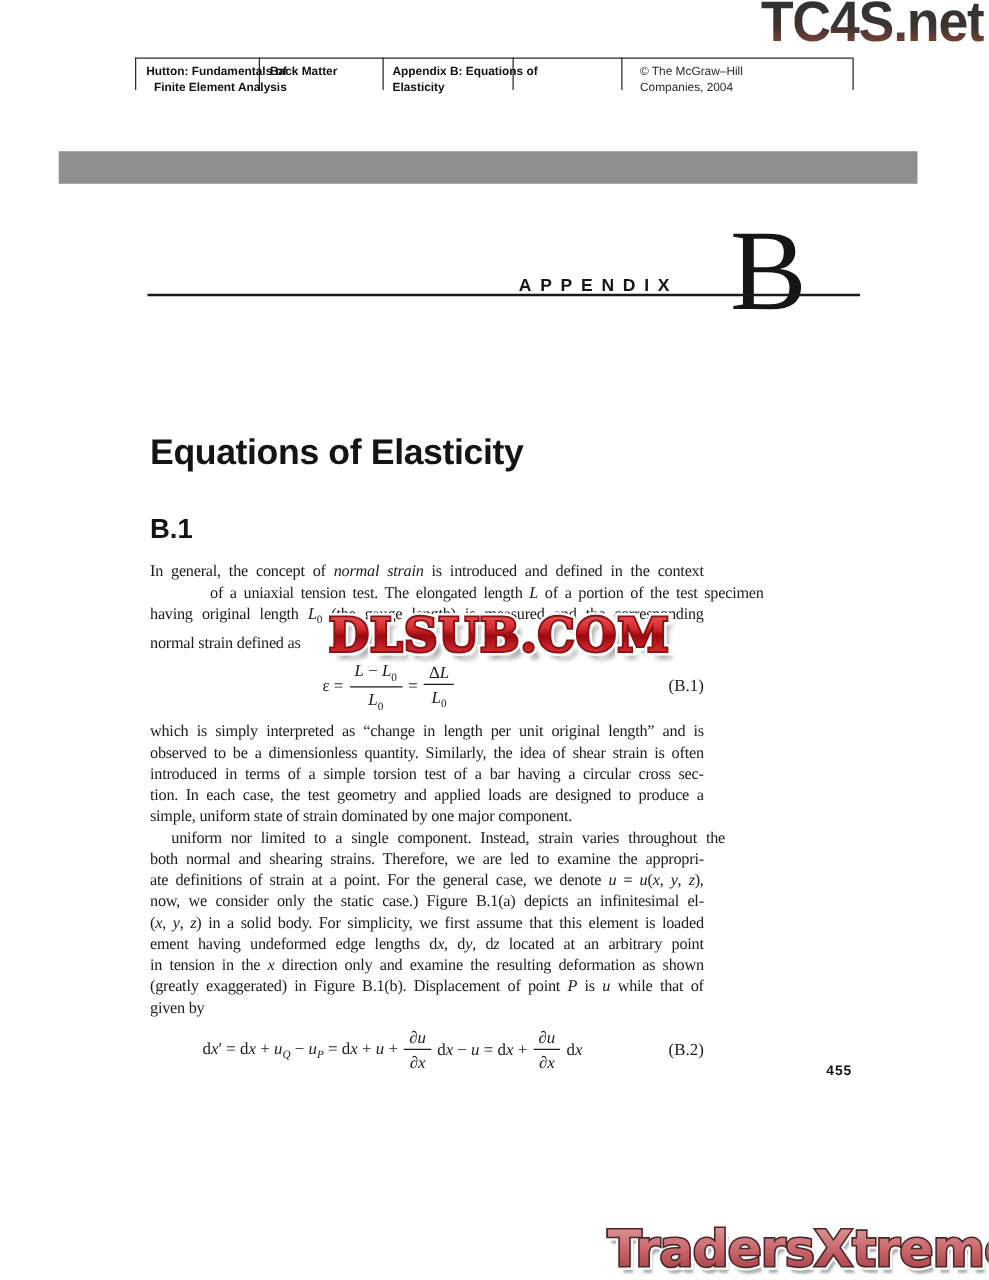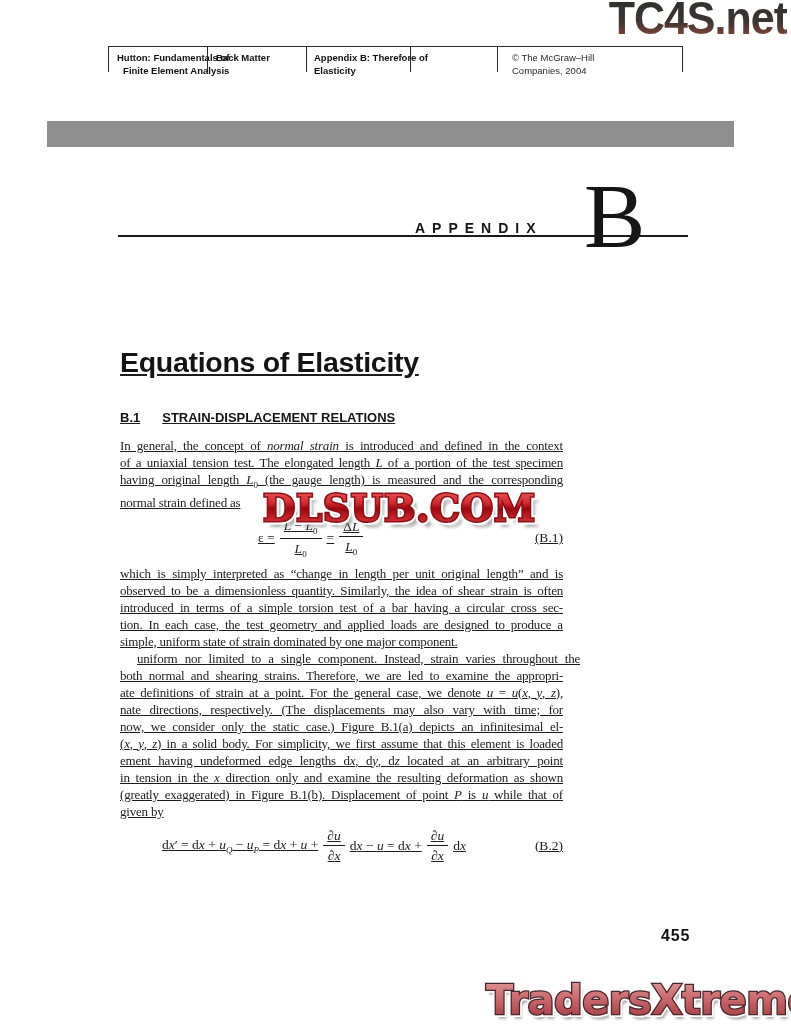--- a/index.html
+++ b/index.html
@@ -24,42 +24,42 @@
 
   
   .graybar{position:absolute;left:47px;top:121px;width:687px;height:26px;background:#8f8f8f;}
   .apx-label{position:absolute;left:415px;top:220px;font-family:"Liberation Sans",sans-serif;
              font-weight:bold;font-size:14px;letter-spacing:7px;color:#151515;}
   .apx-letter{position:absolute;left:584px;top:170px;font-family:"Liberation Serif",serif;
               font-size:92px;line-height:1;color:#151515;}
   .apx-rule{position:absolute;left:118px;top:235px;width:570px;height:2px;background:#1a1a1a;}
 
   
-  .content{position:absolute;left:120px;top:346px;width:443px;text-decoration:underline;}
+  .content{position:absolute;left:120px;top:346px;width:443px;}
   .title{font-family:"Liberation Sans",sans-serif;font-weight:bold;font-size:28.5px;
          letter-spacing:-0.3px;margin:0 0 31px 0;color:#141414;}
-  .heading{font-family:"Liberation Sans",sans-serif;font-weight:bold;font-size:13px;
-           margin:0 0 12px 0;display:flex;gap:22px;color:#141414;}
+  .heading{font-family:"Liberation Sans",sans-serif;font-weight:bold;font-size:22px;
+           margin:0 0 12px 0;display:flex;gap:11px;color:#141414;}
   .line{font-size:13px;line-height:17px;letter-spacing:-0.2px;}
   .para{margin:0;}
   .indent-first .lines div.line:first-of-type{text-indent:17px;}
 
   
   .equation{display:flex;align-items:center;font-size:13.5px;letter-spacing:0;}
   .eq1{padding-left:138px;margin:7px 0 6px;}
   .eq2{padding-left:42px;margin-top:8px;}
   .frac{display:inline-flex;flex-direction:column;align-items:center;margin:0 5px;flex-shrink:0;line-height:1.15;}
   .frac .num{padding:0 4px 2px;border-bottom:1px solid #1c1c1c;}
   .frac .den{padding-top:2px;text-align:right;}
   .eq-seg{white-space:pre;}
   .eq-tag{margin-left:auto;}
   sub{font-size:9px;}
 
-  .pageno{position:absolute;left:661px;top:927px;font-family:"Liberation Sans",sans-serif;
-          font-weight:bold;font-size:16px;letter-spacing:0.8px;color:#111;}
+  .pageno{position:absolute;left:661px;top:851px;font-family:"Liberation Sans",sans-serif;
+          font-weight:bold;font-size:11px;letter-spacing:0.8px;color:#111;}
 
   
   .wm{position:absolute;}
   .wm span{position:absolute;left:12px;top:0;white-space:nowrap;}
   .wm-dlsub{left:251px;top:486px;width:320px;height:56px;
             font-family:"DejaVu Serif",serif;font-weight:bold;font-size:37px;letter-spacing:1px;}
   .d-sh{color:rgba(110,110,110,0.55);transform:translate(5px,6px);filter:blur(1.5px);}
   .d-wh{-webkit-text-stroke:7px #ffffff;color:#fff;text-shadow:0 0 2px #fff;}
   .d-dk{-webkit-text-stroke:3px #8e1013;color:#8e1013;}
   .d-fl{background:linear-gradient(180deg,#ee6a66 0%,#d52a2f 38%,#99090e 52%,#be1c22 68%,#e0474b 100%);
@@ -87,47 +87,46 @@
     <div class="tick t3"></div>
     <div class="tick t4"></div>
     <div class="tick t5"></div>
     <div class="tick t6"></div>
     <div class="hcol c1">
       <div>Hutton: Fundamentals of</div>
       <div>Finite Element Analysis</div>
     </div>
     <div class="hcol c2">Back Matter</div>
     <div class="hcol c3">
-      <div>Appendix B: Therefore of</div>
+      <div>Appendix B: Equations of</div>
       <div>Elasticity</div>
     </div>
     <div class="hcol c4">
       <div>© The McGraw–Hill</div>
       <div>Companies, 2004</div>
     </div>
   </div>
 
   <div class="graybar"></div>
   <div class="apx-label">APPENDIX</div>
   <div class="apx-letter">B</div>
   <div class="apx-rule"></div>
 
   <div class="content">
     <h1 class="title">Equations of Elasticity</h1>
 
     <h2 class="heading">
       <span>B.1</span>
-      <span>STRAIN-DISPLACEMENT RELATIONS</span>
     </h2>
 
     <div class="para">
       <div class="lines">
 
       <div class="line jl" style="white-space: nowrap; word-spacing: 3.33px;">In general, the concept of <i>normal strain</i> is introduced and defined in the context</div>
-          <div class="line jl" style="white-space: nowrap; word-spacing: 2.36px;">of a uniaxial tension test. The elongated length <i>L</i> of a portion of the test specimen</div>
+          <div class="line jl" style="white-space: nowrap; word-spacing: 2.36px; margin-left: 48px;">of a uniaxial tension test. The elongated length <i>L</i> of a portion of the test specimen</div>
           <div class="line jl" style="white-space: nowrap; word-spacing: 4.29px;">having original length <i>L</i><sub>0</sub> (the gauge length) is measured and the corresponding</div>
         </div>
       <div class="line">normal strain defined as</div>
     </div>
 
     <div class="equation eq1">
       <span class="eq-seg">ε =</span>
       <span class="frac">
         <span class="num"><i>L</i> − <i>L</i><sub>0</sub></span>
         <span class="den"><i>L</i><sub>0</sub></span>
@@ -150,21 +149,20 @@
         </div>
       <div class="line">simple, uniform state of strain dominated by one major component.</div>
     </div>
 
     <div class="para indent-first">
       <div class="lines">
 
           <div class="line jl" style="white-space: nowrap; word-spacing: 4.15px;">uniform nor limited to a single component. Instead, strain varies throughout the</div>
           <div class="line jl" style="white-space: nowrap; word-spacing: 3.38px;">both normal and shearing strains. Therefore, we are led to examine the appropri-</div>
           <div class="line jl" style="white-space: nowrap; word-spacing: 2.71px;">ate definitions of strain at a point. For the general case, we denote <i>u</i> = <i>u</i>(<i>x</i>, <i>y</i>, <i>z</i>),</div>
-          <div class="line jl" style="white-space: nowrap; word-spacing: 5.51px;">nate directions, respectively. (The displacements may also vary with time; for</div>
           <div class="line jl" style="white-space: nowrap; word-spacing: 3.73px;">now, we consider only the static case.) Figure B.1(a) depicts an infinitesimal el-</div>
           <div class="line jl" style="white-space: nowrap; word-spacing: 2.33px;">(<i>x</i>, <i>y</i>, <i>z</i>) in a solid body. For simplicity, we first assume that this element is loaded</div>
           <div class="line jl" style="white-space: nowrap; word-spacing: 4.5px;">ement having undeformed edge lengths d<i>x</i>, d<i>y</i>, d<i>z</i> located at an arbitrary point</div>
           <div class="line jl" style="white-space: nowrap; word-spacing: 2.75px;">in tension in the <i>x</i> direction only and examine the resulting deformation as shown</div>
           <div class="line jl" style="white-space: nowrap; word-spacing: 2.87px;">(greatly exaggerated) in Figure B.1(b). Displacement of point <i>P</i> is <i>u</i> while that of</div>
         </div>
       <div class="line">given by</div>
     </div>
 
     <div class="equation eq2">

